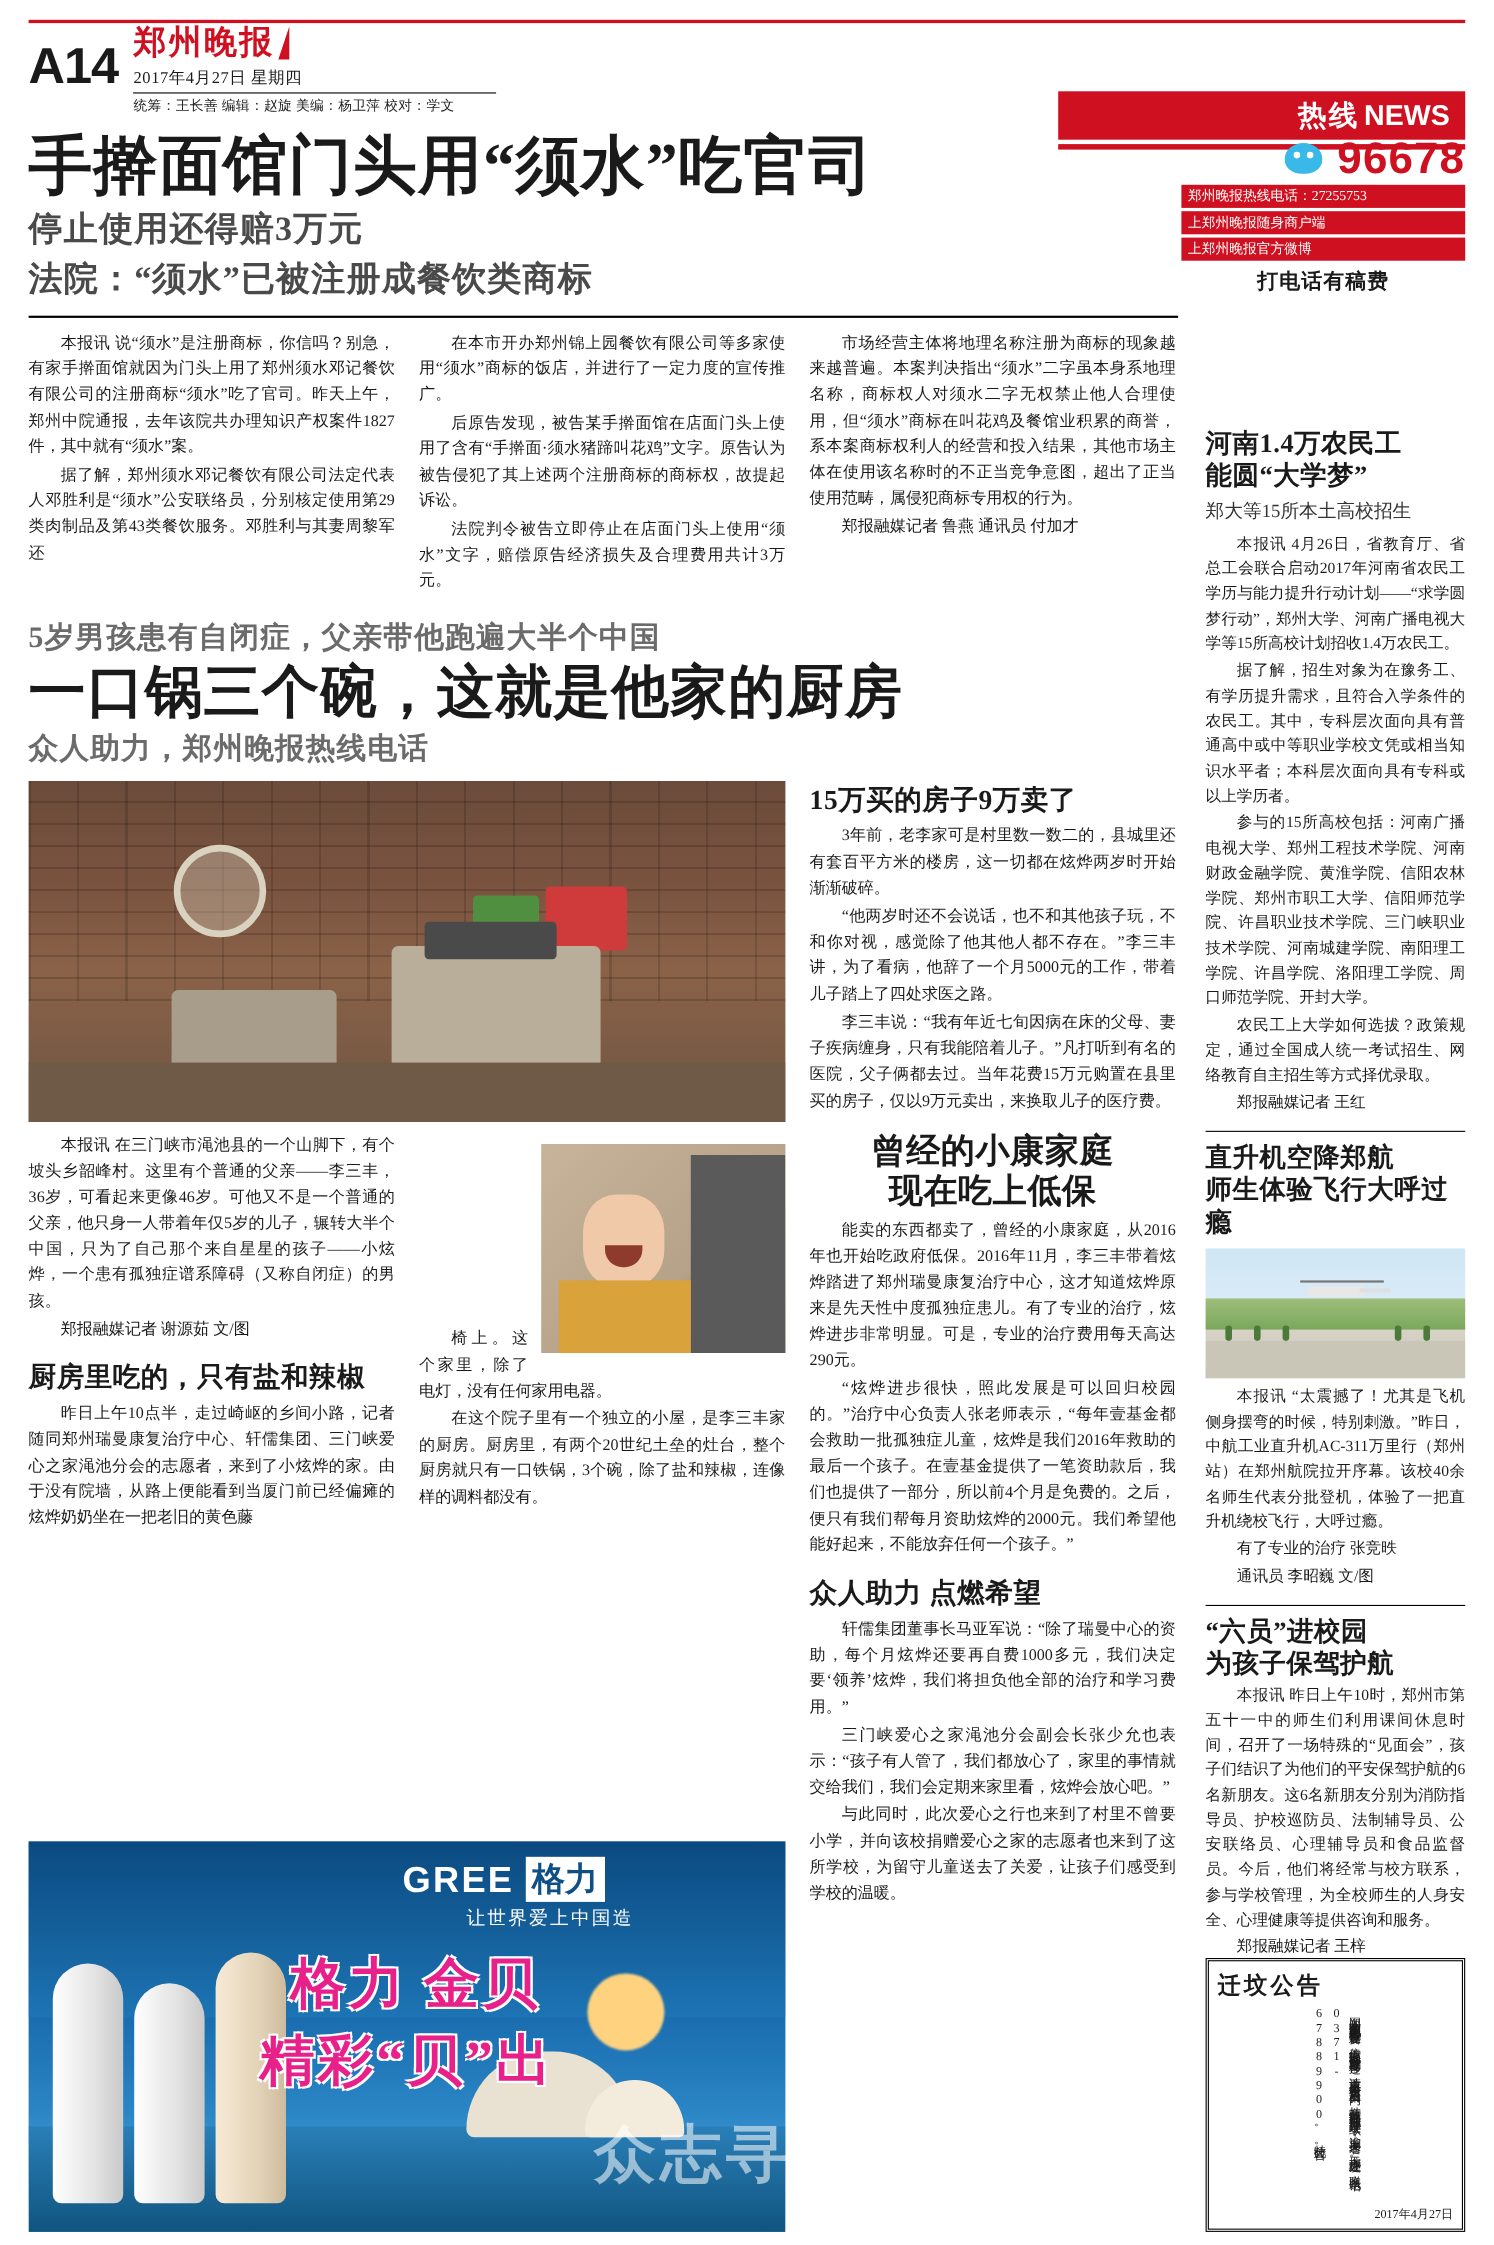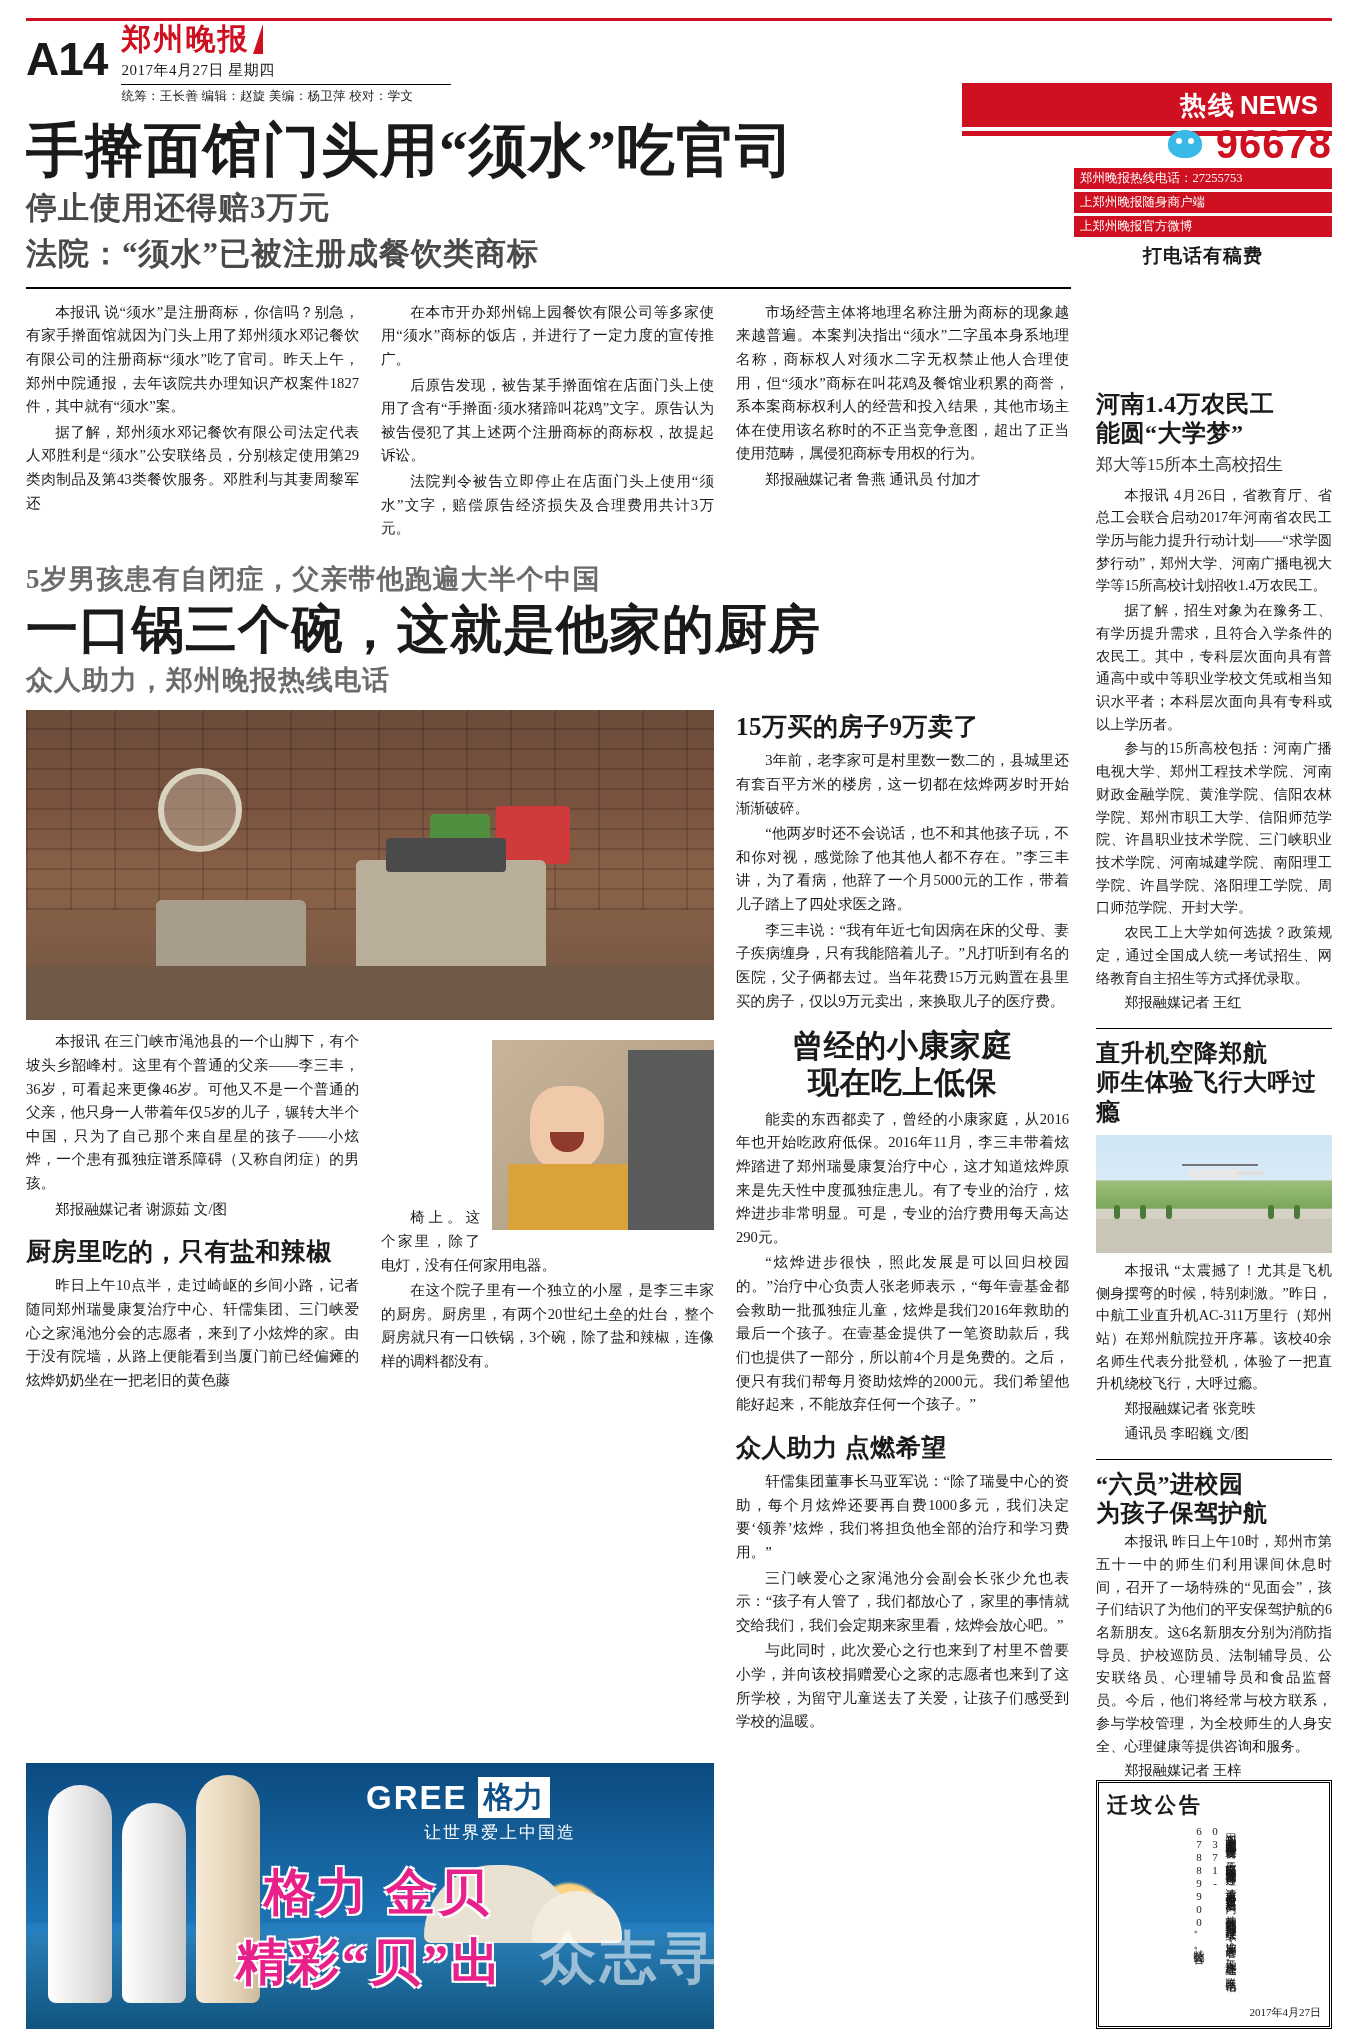--- a/index.html
+++ b/index.html
@@ -102,21 +102,21 @@
     background:linear-gradient(135deg,#c8b49a 0%, #b6a288 60%, #7d6b55 100%); }
   .kid-photo .face { position:absolute; left:38px; top:46px; width:74px; height:84px; background:#f0c9a8; border-radius:40%; }
   .kid-photo .mouth { position:absolute; left:58px; top:92px; width:34px; height:20px; background:#8e3b2e; border-radius:0 0 16px 16px; }
   .kid-photo .shirt { position:absolute; left:16px; top:124px; width:120px; height:70px; background:#d9a23b; }
   .kid-photo .adult { position:absolute; right:0; top:10px; width:86px; height:180px; background:#5a5a5a; }
 
   .s2-sub-h { font-size:25px; font-weight:bold; margin:14px 0 6px 0; letter-spacing:.5px; }
   .s2-sub-h2 { font-size:31px; font-weight:bold; margin:14px 0 6px 0; letter-spacing:.5px; line-height:1.2;text-align:center; }
 
   
-  .ad { position:absolute; left:26px; bottom:12px; width:688px; height:266px; overflow:hidden;
+  .ad { position:absolute; left:26px; bottom:12px; width:688px; height:355px; overflow:hidden;
         background:linear-gradient(180deg,#0e4f86 0%, #1668ab 40%, #2b86c6 70%, #7fc3e3 100%); }
   .ad .sky { position:absolute; left:0; top:0; right:0; height:160px; background:linear-gradient(180deg,#0b4a80,#1d74b4); }
   .ad .sun { position:absolute; right:110px; top:120px; width:70px; height:70px; border-radius:50%; background:#ffd27f; filter:blur(1px); }
   .ad .water { position:absolute; left:0; right:0; bottom:0; height:96px; background:linear-gradient(180deg,#2a7fb8,#10547f); }
   .ad .dome { position:absolute; right:140px; bottom:86px; width:150px; height:78px; border-radius:80px 80px 8px 8px; background:#e9e2d2; }
   .ad .dome2 { position:absolute; right:92px; bottom:86px; width:90px; height:52px; border-radius:60px 60px 6px 6px; background:#f3ecdd; }
   .ad .unit { position:absolute; bottom:26px; width:64px; height:218px; border-radius:32px 32px 8px 8px; background:linear-gradient(90deg,#ffffff,#e3e3e3 60%,#c9c9c9); }
   .ad .u1 { left:22px; } .ad .u2 { left:96px; height:200px; } .ad .u3 { left:170px; height:228px; background:linear-gradient(90deg,#f7ead6,#e3d3b8 60%,#cdbb9c); }
   .ad-logo { position:absolute; left:340px; top:14px; display:flex; align-items:center; color:#fff; }
   .ad-logo .g { font-family:"Liberation Sans", sans-serif; font-size:33px; font-weight:bold; letter-spacing:2px; }
@@ -294,21 +294,21 @@
         <div class="tree" style="left:172px;"></div>
         <div class="tree" style="left:198px;"></div>
         <div class="heli">
           <div class="rotor"></div>
             <div class="body"></div>
             <div class="tail"></div>
         </div>
       </div>
       <div class="col-text">
         <p>本报讯 “太震撼了！尤其是飞机侧身摆弯的时候，特别刺激。”昨日，中航工业直升机AC-311万里行（郑州站）在郑州航院拉开序幕。该校40余名师生代表分批登机，体验了一把直升机绕校飞行，大呼过瘾。</p>
-        <p class="byline">郑报融媒记者 张竞昳</p>
+        <p class="byline">有了专业的治疗 张竞昳</p>
         <p class="byline">通讯员 李昭巍 文/图</p>
       </div>
     </div>
 
     <div class="rail-sep"></div>
 
     <div>
       <h3 style="white-space:pre-line;">“六员”进校园
 为孩子保驾护航</h3>
       <div class="col-text">

